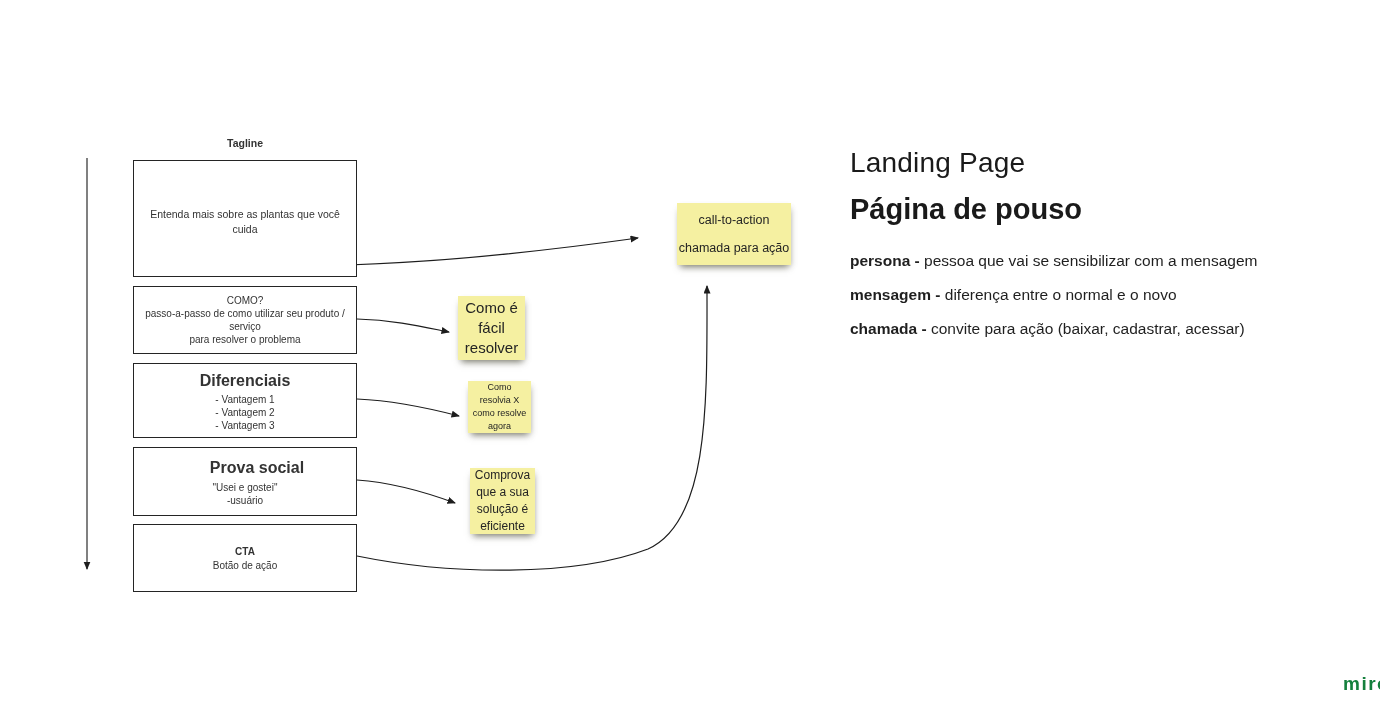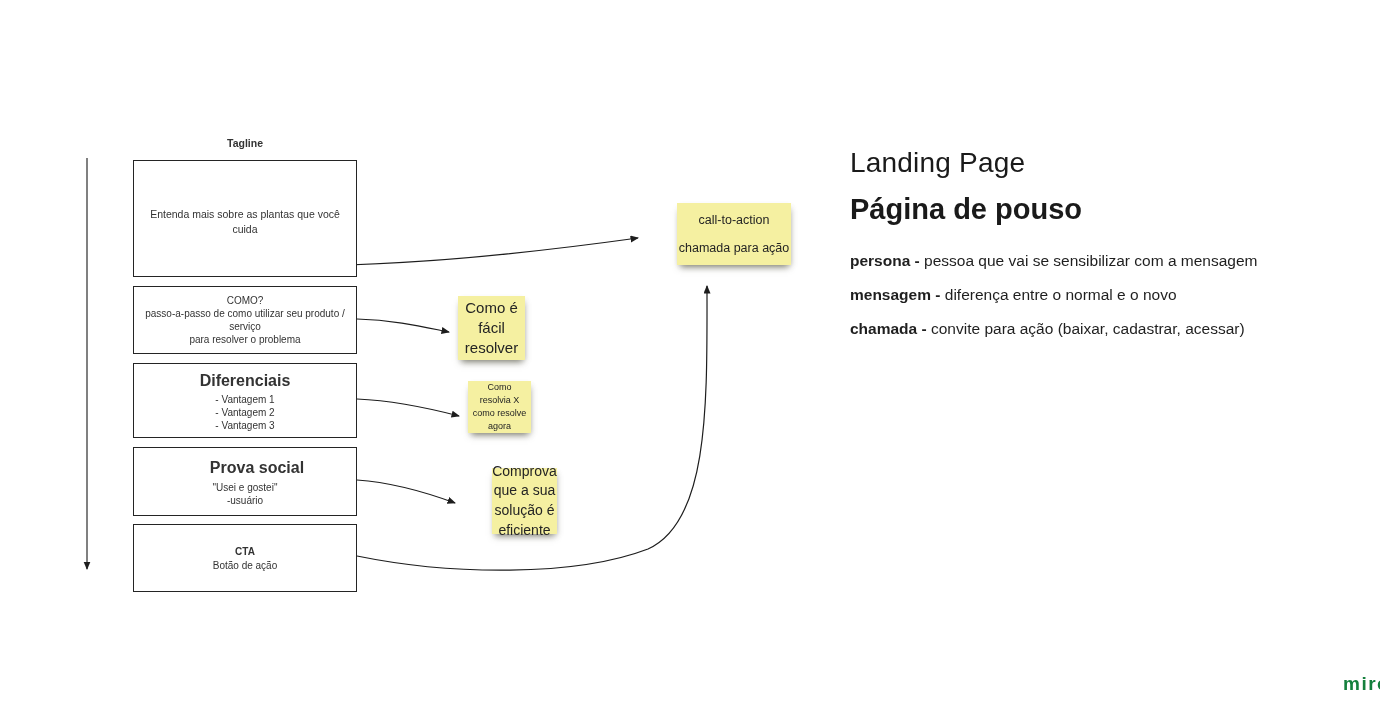--- a/index.html
+++ b/index.html
@@ -101,21 +101,21 @@
   <span>resolver</span>
 </div>
 
 <div class="sticky" style="left:468px; top:381px; width:63px; height:52px; font-size:9px; line-height:1.45;">
   <span>Como</span>
   <span>resolvia X</span>
   <span>como resolve</span>
   <span>agora</span>
 </div>
 
-<div class="sticky" style="left:492px; top:468px; width:65px; height:66px; font-size:14px; line-height:1.4;">
+<div class="sticky" style="left:470px; top:468px; width:65px; height:66px; font-size:12px; line-height:1.4;">
   <span>Comprova</span>
   <span>que a sua</span>
   <span>solução é</span>
   <span>eficiente</span>
 </div>
 
 <div class="sticky" style="left:649px; top:203px; width:114px; height:62px; font-size:12.5px; line-height:1.2; gap:13px;margin-left:28px;">
   <span>call-to-action</span>
   <span>chamada para ação</span>
 </div>

